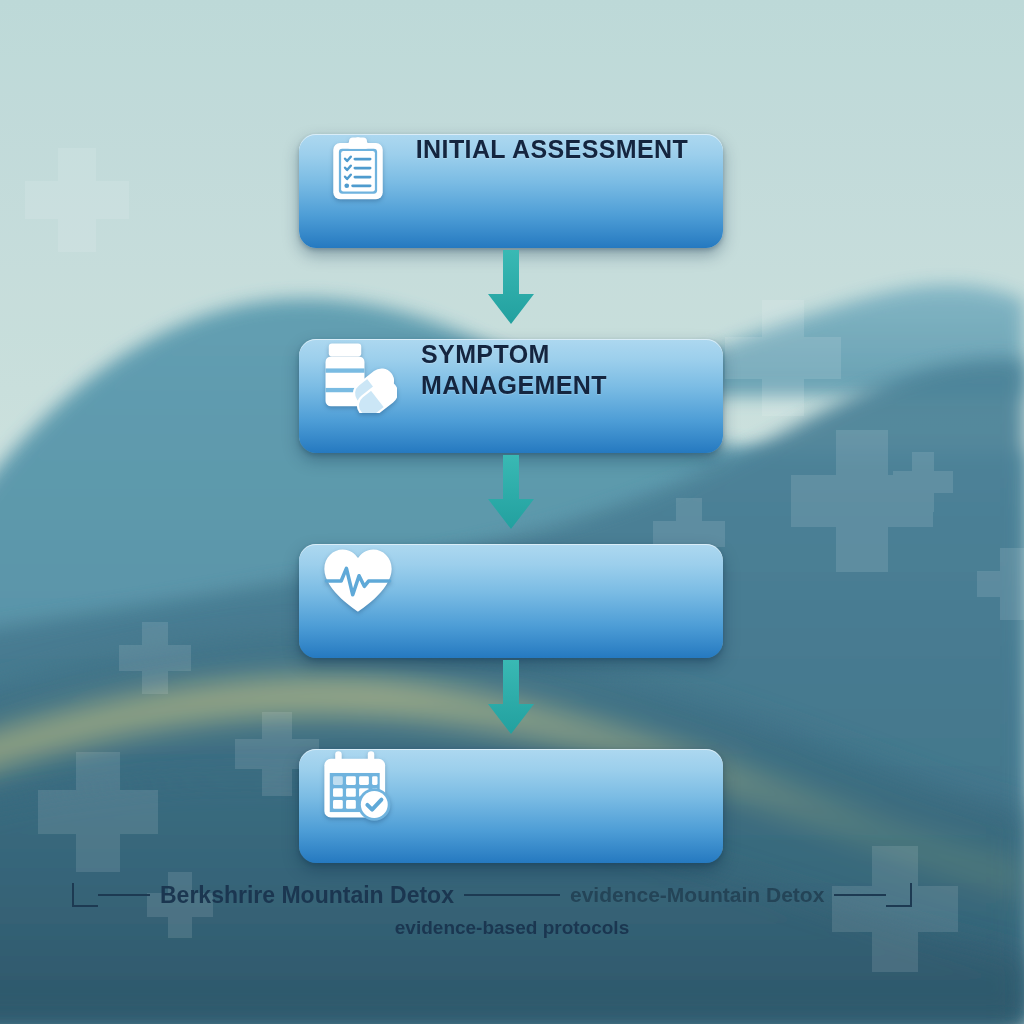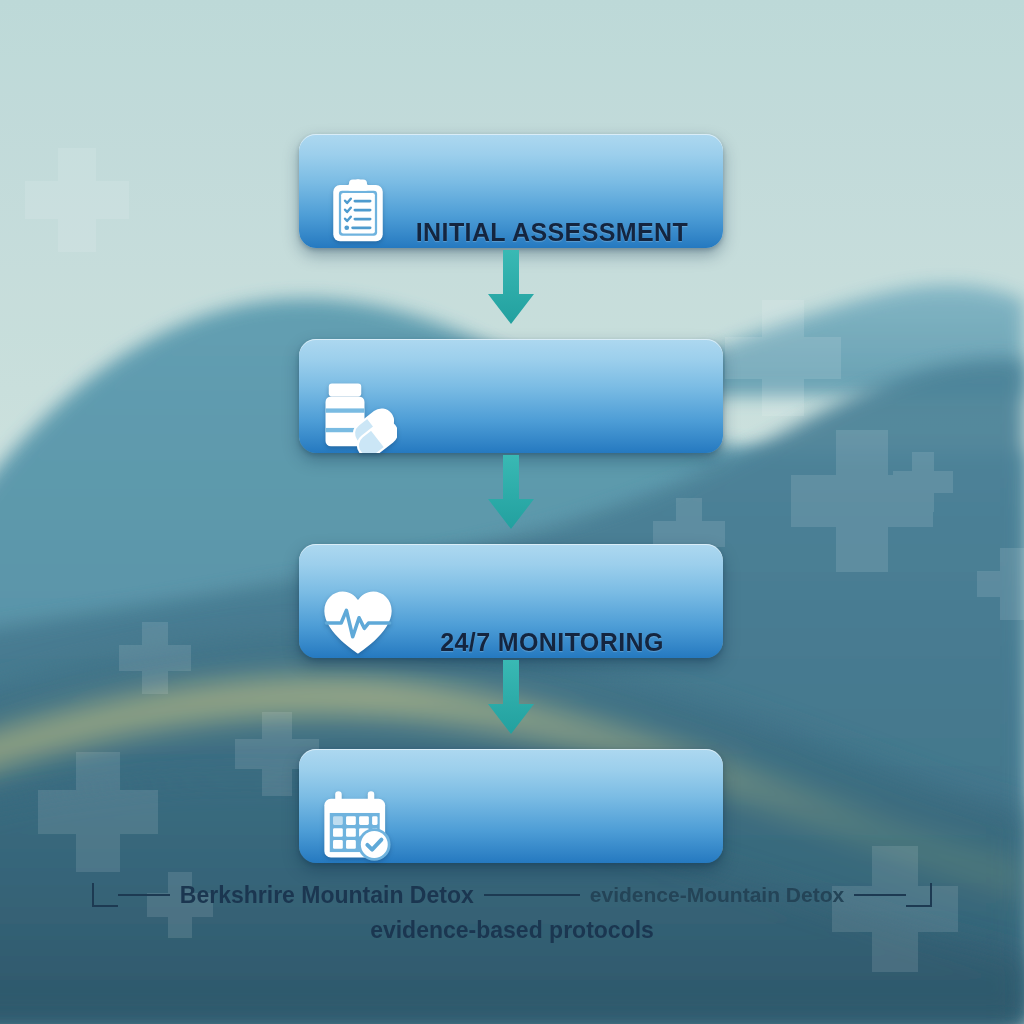--- a/index.html
+++ b/index.html
@@ -36,21 +36,21 @@
     background: linear-gradient(180deg,
         #ADD8F0 0%,
         #9CCFEC 18%,
         #7BBCE4 42%,
         #4D9DD6 72%,
         #2579C0 100%);
     box-shadow: 0 7px 16px rgba(10,40,70,0.34),
                 0 2px 4px rgba(10,40,70,0.22),
                 inset 0 1px 0 rgba(255,255,255,0.55);
     display: flex;
-    align-items: flex-end;
+    align-items: flex-start;
     box-sizing: border-box;
   }
   .card-icon {
     width: 104px;
     min-width: 104px;
     display: flex;
     align-items: center;
     justify-content: center;
     padding-left: 14px;
     box-sizing: border-box;
@@ -84,21 +84,21 @@
   #caption {
     position: absolute;
     left: 0;
     top: 878px;
     width: 1024px;
     color: #1D3A52;
   }
   .cap-row {
     display: flex;
     align-items: center;
-    justify-content: center;
+    justify-content: flex-start;
     height: 34px;
     padding: 0 72px;
     box-sizing: border-box;
   }
   .bracket {
     width: 26px; height: 24px;
     border-bottom: 2px solid #1D3A52;
     box-sizing: border-box;
   }
   .bracket.left  { border-left: 2px solid #1D3A52; }
@@ -120,21 +120,21 @@
   }
   .cap-light {
     font-size: 21px;
     font-weight: bold;
     color: #244457;
     padding: 0 10px;
     white-space: nowrap;
   }
   .cap-line2 {
     text-align: center;
-    font-size: 23px;
+    font-size: 19px;
     font-weight: bold;
     color: #1B3650;
     margin-top: 5px;
   }
 </style>
 </head>
 <body>
 
 <div id="scene">
   <svg class="bg-svg" viewBox="0 0 1024 1024" preserveAspectRatio="none">
@@ -316,20 +316,22 @@
           <rect x="30" y="34" width="40" height="21" rx="10.5" fill="none" stroke="#FFFFFF" stroke-width="2"></rect>
         </g>
 
         <g transform="rotate(-38 52 56)">
           <rect x="34" y="46" width="40" height="21" rx="10.5" fill="#FFFFFF"></rect>
           <path d="M34,56.5 a10.5,10.5 0 0 1 10.5,-10.5 L54,46 L54,67 L44.5,67 A10.5,10.5 0 0 1 34,56.5 Z" fill="#CBE6F6"></path>
           <rect x="34" y="46" width="40" height="21" rx="10.5" fill="none" stroke="#FFFFFF" stroke-width="2"></rect>
         </g>
       </svg>
     </div>
+    <div class="card-label label-left">SYMPTOM
+MANAGEMENT</div>
   </div>
 
   <div class="arrow" style="top:455px">
     <svg width="60" height="78" viewBox="0 0 60 78">
       <defs>
         <linearGradient id="ag2" x1="0" y1="0" x2="0" y2="1">
           <stop offset="0%" stop-color="#39B9B4"></stop>
           <stop offset="100%" stop-color="#22A09F"></stop>
         </linearGradient>
       </defs>
@@ -339,21 +341,20 @@
 
   <div class="card" style="top:544px">
     <div class="card-icon">
       <svg width="80" height="72" viewBox="0 0 76 68" fill="none">
         <path d="M38,64 C38,64 6,44 6,23.5 C6,12.5 14.4,5 23.5,5
                  C30,5 35,8.8 38,13.2 C41,8.8 46,5 52.5,5
                  C61.6,5 70,12.5 70,23.5 C70,44 38,64 38,64 Z" fill="#FFFFFF"></path>
         <polyline points="8,35 22,35 27,23 33,48 39,30 44,40 48,35 68,35" fill="none" stroke="#5FA9D8" stroke-width="3.4" stroke-linecap="round" stroke-linejoin="round"></polyline>
       </svg>
     </div>
-    <div class="card-label label-center">24/7 MONITORING</div>
   </div>
 
   <div class="arrow" style="top:660px">
     <svg width="60" height="78" viewBox="0 0 60 78">
       <defs>
         <linearGradient id="ag3" x1="0" y1="0" x2="0" y2="1">
           <stop offset="0%" stop-color="#39B9B4"></stop>
           <stop offset="100%" stop-color="#22A09F"></stop>
         </linearGradient>
       </defs>

